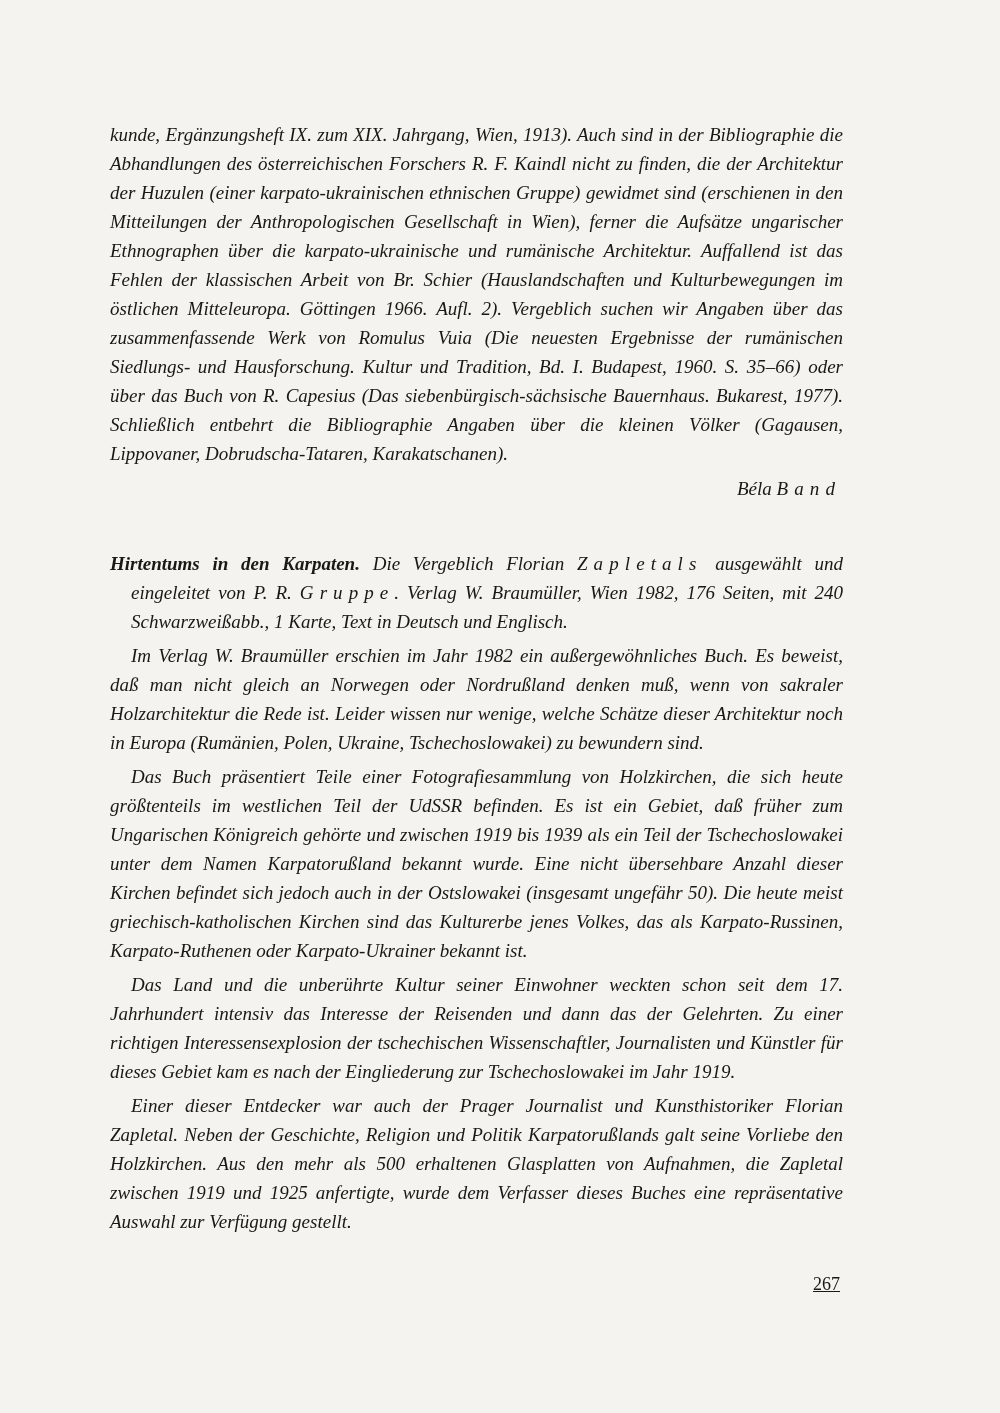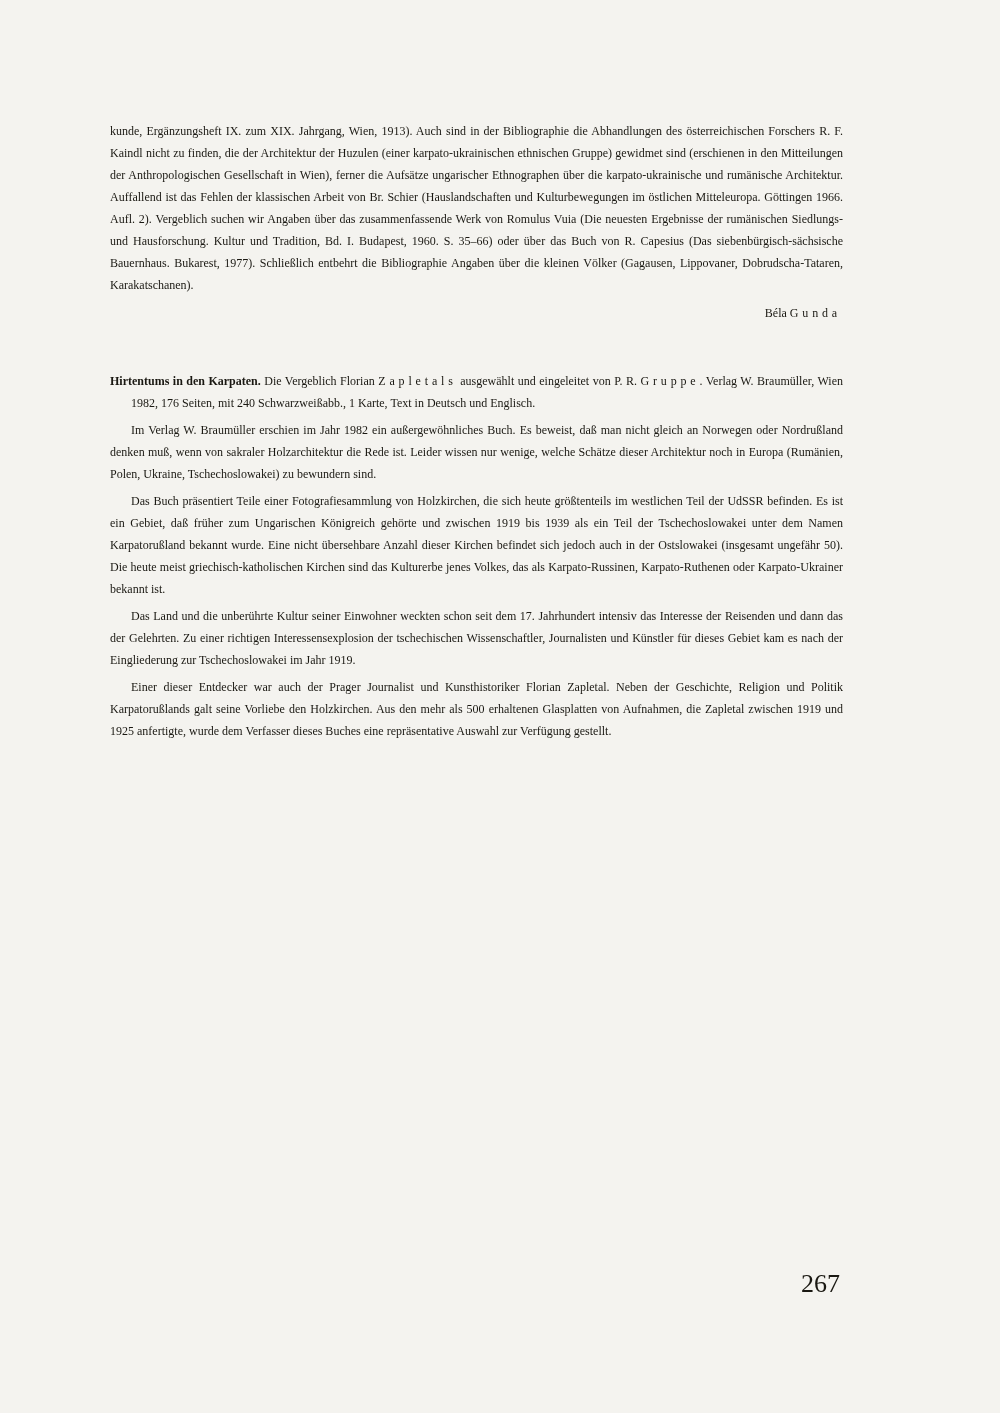--- a/index.html
+++ b/index.html
@@ -16,22 +16,23 @@
     overflow: hidden;
   }
   .text-column {
     position: absolute;
     left: 110px;
     top: 120px;
     width: 733px;
   }
   .para {
     margin: 0 0 5px 0;
-    font-size: 12px;
-    line-height: 22px;
+    font-size: 19px;
+    line-height: 29px;
+    font-style: italic;
   }
   .justify { text-align: justify; }
   .noindent { text-indent: 0; }
   .indent { text-indent: 21px; }
   .signature {
     text-align: right;
     margin-top: 6px;
     margin-bottom: 0;
     padding-right: 2px;
   }
@@ -39,30 +40,31 @@
     padding-left: 21px;
     text-indent: -21px;
   }
   .section-gap { margin-top: 46px; }
   .spaced { letter-spacing: 0.32em; }
   .bold { font-weight: bold; }
   .page-number {
     position: absolute;
     right: 160px;
     top: 1272px;
-    font-size: 26px;
+    font-size: 18px;
     line-height: 24px;
+    text-decoration: underline;
   }
 </style>
 </head>
 <body>
 
 <div class="text-column">
     <p class="para justify noindent"><span>kunde, Ergänzungsheft IX. zum XIX. Jahrgang, Wien, 1913). Auch sind in der Bibliographie die Abhandlungen des österreichischen Forschers R. F. Kaindl nicht zu finden, die der Architektur der Huzulen (einer karpato-ukrainischen ethnischen Gruppe) gewidmet sind (erschienen in den Mitteilungen der Anthropologischen Gesellschaft in Wien), ferner die Aufsätze ungarischer Ethnographen über die karpato-ukrainische und rumänische Architektur. Auffallend ist das Fehlen der klassischen Arbeit von Br. Schier (Hauslandschaften und Kulturbewegungen im östlichen Mitteleuropa. Göttingen 1966. Aufl. 2). Vergeblich suchen wir Angaben über das zusammenfassende Werk von Romulus Vuia (Die neuesten Ergebnisse der rumänischen Siedlungs- und Hausforschung. Kultur und Tradition, Bd. I. Budapest, 1960. S. 35–66) oder über das Buch von R. Capesius (Das siebenbürgisch-sächsische Bauernhaus. Bukarest, 1977). Schließlich entbehrt die Bibliographie Angaben über die kleinen Völker (Gagausen, Lippovaner, Dobrudscha-Tataren, Karakatschanen).</span></p>
-    <p class="para signature"><span>Béla </span><span class="spaced">Gunda</span></p>
+    <p class="para signature"><span>Béla </span><span class="spaced">Band</span></p>
     <p class="para justify hanging section-gap"><span class="bold">Hirtentums in den Karpaten.</span><span> Die Vergeblich Florian </span><span class="spaced">Zapletals</span><span> ausgewählt und eingeleitet von P. R. </span><span class="spaced">Gruppe</span><span>. Verlag W. Braumüller, Wien 1982, 176 Seiten, mit 240 Schwarzweißabb., 1 Karte, Text in Deutsch und Englisch.</span></p>
     <p class="para justify indent"><span>Im Verlag W. Braumüller erschien im Jahr 1982 ein außergewöhnliches Buch. Es beweist, daß man nicht gleich an Norwegen oder Nordrußland denken muß, wenn von sakraler Holzarchitektur die Rede ist. Leider wissen nur wenige, welche Schätze dieser Architektur noch in Europa (Rumänien, Polen, Ukraine, Tschechoslowakei) zu bewundern sind.</span></p>
     <p class="para justify indent"><span>Das Buch präsentiert Teile einer Fotografiesammlung von Holzkirchen, die sich heute größtenteils im westlichen Teil der UdSSR befinden. Es ist ein Gebiet, daß früher zum Ungarischen Königreich gehörte und zwischen 1919 bis 1939 als ein Teil der Tschechoslowakei unter dem Namen Karpatorußland bekannt wurde. Eine nicht übersehbare Anzahl dieser Kirchen befindet sich jedoch auch in der Ostslowakei (insgesamt ungefähr 50). Die heute meist griechisch-katholischen Kirchen sind das Kulturerbe jenes Volkes, das als Karpato-Russinen, Karpato-Ruthenen oder Karpato-Ukrainer bekannt ist.</span></p>
     <p class="para justify indent"><span>Das Land und die unberührte Kultur seiner Einwohner weckten schon seit dem 17. Jahrhundert intensiv das Interesse der Reisenden und dann das der Gelehrten. Zu einer richtigen Interessensexplosion der tschechischen Wissenschaftler, Journalisten und Künstler für dieses Gebiet kam es nach der Eingliederung zur Tschechoslowakei im Jahr 1919.</span></p>
     <p class="para justify indent"><span>Einer dieser Entdecker war auch der Prager Journalist und Kunsthistoriker Florian Zapletal. Neben der Geschichte, Religion und Politik Karpatorußlands galt seine Vorliebe den Holzkirchen. Aus den mehr als 500 erhaltenen Glasplatten von Aufnahmen, die Zapletal zwischen 1919 und 1925 anfertigte, wurde dem Verfasser dieses Buches eine repräsentative Auswahl zur Verfügung gestellt.</span></p>
   </div>
 
 <div class="page-number">267</div>
 
 </body></html>

